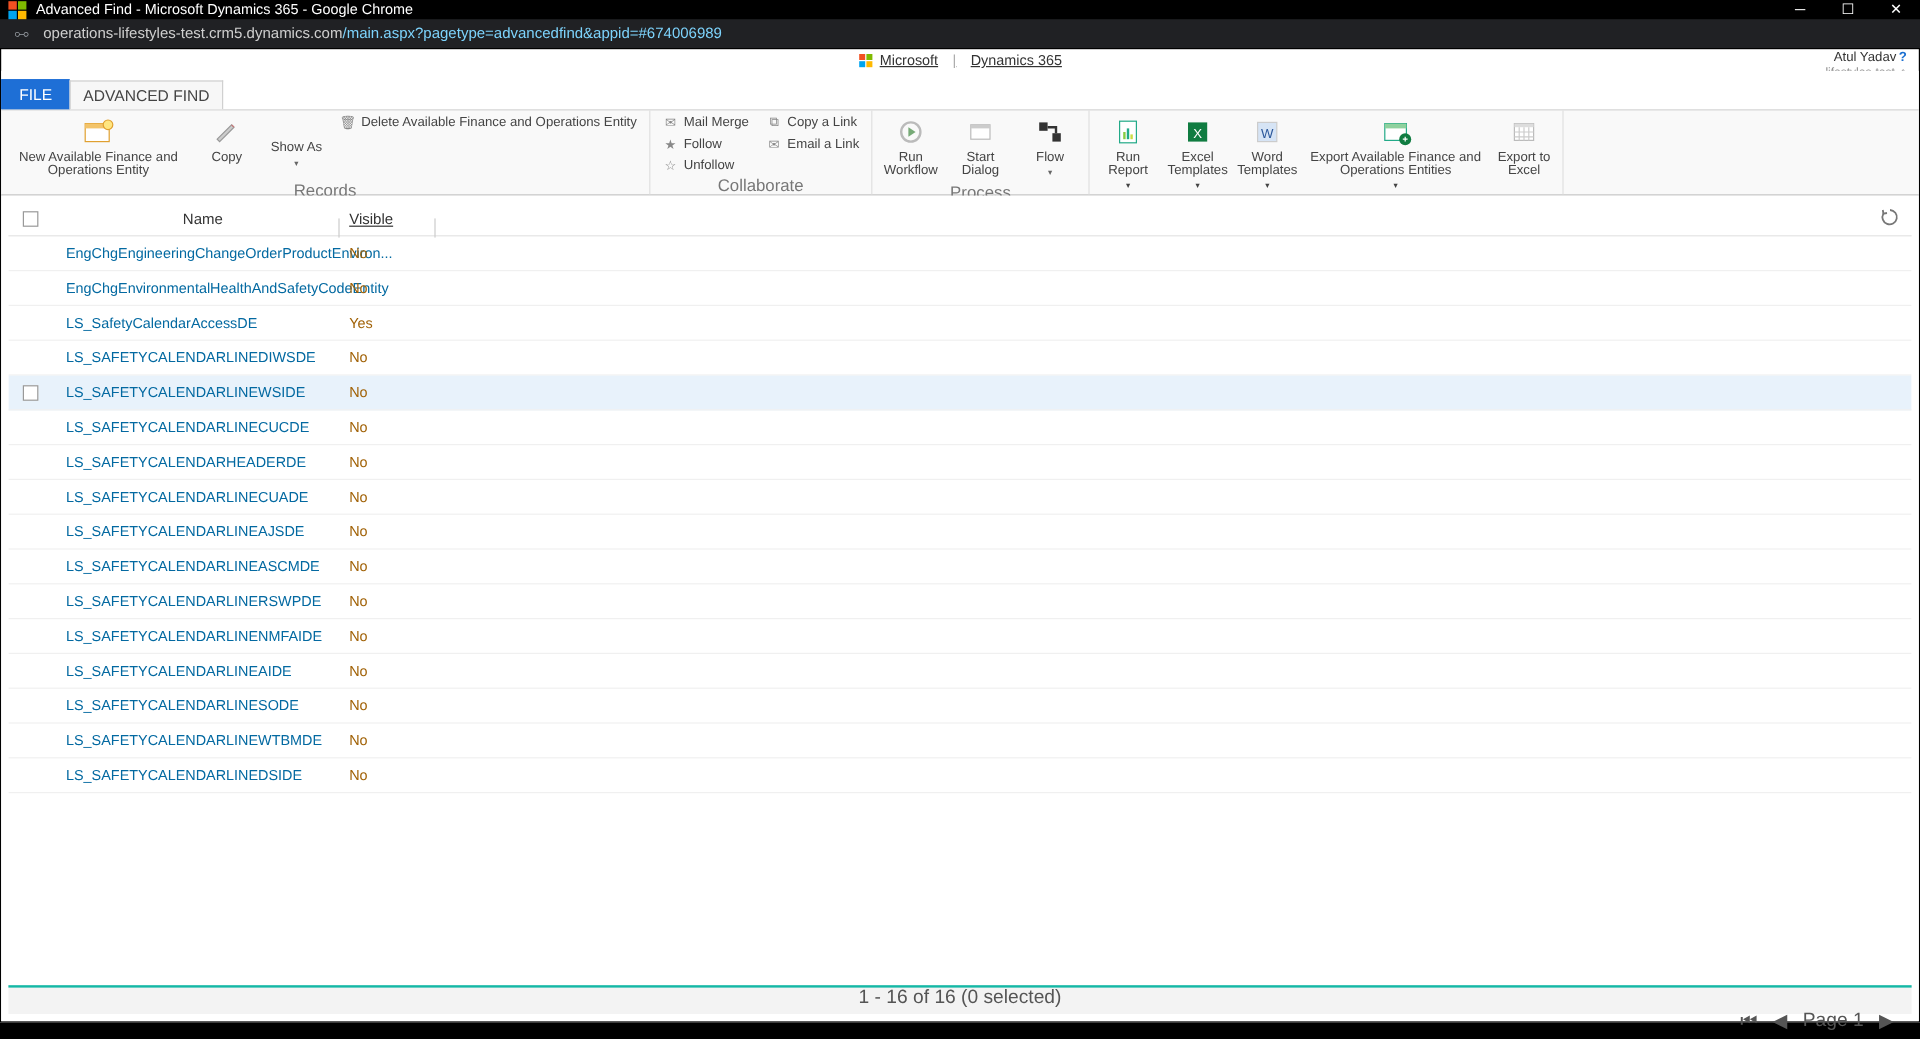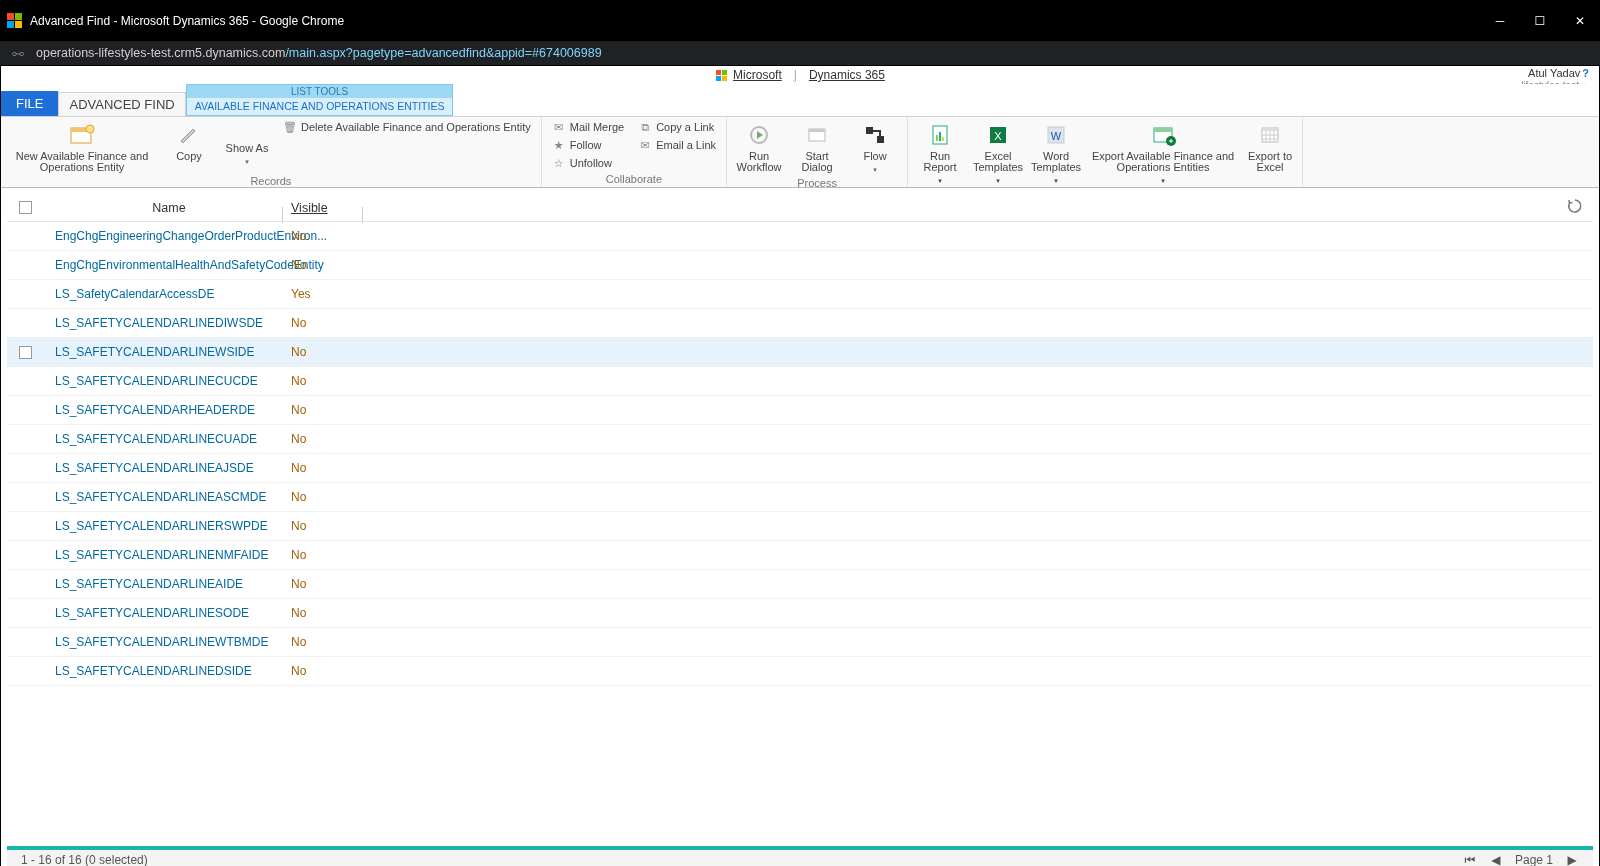--- a/index.html
+++ b/index.html
@@ -1,17 +1,17 @@
 <!DOCTYPE html>
 <html><head>
 <meta charset="utf-8">
 <style>
   * { box-sizing: border-box; margin: 0; padding: 0; }
   html, body { width: 1600px; height: 866px; font-family: "Segoe UI", Arial, sans-serif; background: #000; overflow: hidden; }
-  .titlebar { height: 41px; background: #000; color: #fff; display: flex; align-items: center; padding: 0 6px; font-size: 12px; }
+  .titlebar { height: 16px; background: #000; color: #fff; display: flex; align-items: center; padding: 0 6px; font-size: 12px; }
   .titlebar .win-icon { width: 16px; height: 16px; margin-right: 8px; display: flex; flex-wrap: wrap; }
   .titlebar .win-icon span { width: 7px; height: 7px; margin: 0.5px; }
   .titlecontrols { margin-left: auto; display: flex; gap: 28px; padding-right: 8px; }
   .titlecontrols div { width: 12px; height: 12px; display:flex; align-items:center; justify-content:center; font-size:12px; }
 
   .addrbar { height: 24px; background: #202124; display: flex; align-items: center; padding: 0 10px; color: #9aa0a6; font-size: 12.5px; }
   .addrbar .secure { width:16px; text-align:center; margin-right: 10px; font-size:12px; }
   .addrbar .path { color: #7dd3fc; }
   .addrbar .host { color: #cfcfcf; }
 
@@ -29,21 +29,21 @@
   .ribbon-tabs { height:32px; display:flex; align-items:flex-end; background:#fff; position:relative;}
   .tab { font-size:13px; padding:4px 10px 4px 10px; border:1px solid transparent; cursor:pointer;}
   .tab.file { background:#1e6fd6; color:#fff; border:1px solid #1e6fd6; padding:4px 14px;}
   .tab.adv { color:#444; border:1px solid #d0d0d0; border-bottom:none; margin-left:0px; background:#f7f7f7;}
   .tab-ctx { border:1px solid #7fc7f0; background:#d9f0fb; margin-left:0px; display:flex; flex-direction:column; align-items:center; padding:0; min-width:200px;}
   .tab-ctx .ctxhead { font-size:10px; color:#2a7ab0; padding:1px 0; background:#9ed9f4; width:100%; text-align:center;}
   .tab-ctx .ctxtab { font-size:10.5px; color:#1a6fd1; padding:2px 8px 3px 8px;}
   .ribbon { border-top:1px solid #d0d0d0; border-bottom:1px solid #b9b9b9; background:#f9f9f9; height:72px; display:flex; font-size:11px; color:#444;}
   .group { border-right:1px solid #e0e0e0; display:flex; flex-direction:column; align-items:center; padding:2px 6px 0 6px; justify-content:space-between;}
   .group .controls { display:flex; align-items:flex-start; gap:6px; flex:1;}
-  .group .glabel { font-size:11px; color:#777; padding-bottom:2px;}
+  .group .glabel { font-size:14px; color:#777; padding-bottom:2px;}
   .bigbtn { display:flex; flex-direction:column; align-items:center; width:72px; text-align:center; gap:2px; padding:2px; cursor:pointer; line-height:11px;}
   .bigbtn.narrow { width:52px;}
   .bigbtn.wide { width:150px;}
   .bigbtn .ico { width:28px; height:28px; display:flex; align-items:center; justify-content:center;}
   .smallstack { display:flex; flex-direction:column; gap:2px;}
   .smallbtn { display:flex; align-items:center; gap:4px; padding:1px 4px; font-size:11px; color:#444; cursor:pointer; white-space:nowrap;}
   .smallbtn .mi { width:14px; height:14px; display:inline-flex; align-items:center; justify-content:center; font-size:11px; color:#888;}
 
   .grid-wrap { flex:1; position:relative; padding:6px 6px 0 6px; background:#fff;}
   .grid-head { display:flex; align-items:center; height:28px; border-bottom:1px solid #e4e4e4; font-size:12.5px; color:#333; padding-left:12px;}
@@ -53,21 +53,21 @@
   .col-name::after, .col-visible::after { content:""; position:absolute; right:0; top:6px; height:16px; border-right:1px solid #ccc;}
   .refresh { position:absolute; right:16px; top:10px; width:16px; height:16px; color:#666;}
   .grid-body { position:absolute; top:34px; left:6px; right:6px; bottom:30px; overflow:auto;}
   .row { display:flex; align-items:center; height:29px; border-bottom:1px solid #f0f0f0; font-size:12px; padding-left:12px;}
   .row .chkcell { width:28px; display:flex; align-items:center;}
   .row .namecell { width:236px; padding-left:8px;}
   .row .namecell a { color:#0369a1; text-decoration:none;}
   .row .viscell { width:80px; padding-left:8px; color:#a16207;}
   .row.hover { background:#e8f2fb;}
   .chkbox { width:13px; height:13px; border:1px solid #999; background:#fff;}
-  .footer { position:absolute; bottom:6px; left:6px; right:6px; height:24px; background:#f3f3f3; border-top:4px solid #14b8a6; display:flex; align-items:center; font-size:12px; color:#555; padding:0 14px;}
+  .footer { position:absolute; bottom:6px; left:6px; right:6px; height:24px; background:#f3f3f3; border-top:2px solid #14b8a6; display:flex; align-items:center; font-size:16px; color:#555; padding:0 14px;flex-direction:column;}
   .footer .pager { margin-left:auto; display:flex; align-items:center; gap:12px;}
   .footer .pbtn { width:14px; text-align:center; cursor:pointer;}
   svg { display:block; }
 </style>
 </head>
 <body>
 
 <div class="titlebar">
   <div class="win-icon">
     <span style="background:#f25022"></span>
@@ -105,24 +105,20 @@
     </div>
     <div class="user">
       <div><span>Atul Yadav</span><span class="help">?</span></div>
       <div><span class="org">lifestyles-test</span><span class="pin">⌂</span></div>
     </div>
   </div>
 
   <div class="ribbon-tabs">
     <div class="tab file">FILE</div>
     <div class="tab adv">ADVANCED FIND</div>
-    <div class="tab-ctx">
-      <div class="ctxhead">LIST TOOLS</div>
-      <div class="ctxtab">AVAILABLE FINANCE AND OPERATIONS ENTITIES</div>
-    </div>
   </div>
 
   <div class="ribbon">
 
     <div class="group">
       <div class="controls">
         <div class="bigbtn wide">
           <div class="ico">
             <svg width="28" height="24">
                 <rect x="3" y="5" width="20" height="15" fill="#fff" stroke="#e0a030"></rect>

